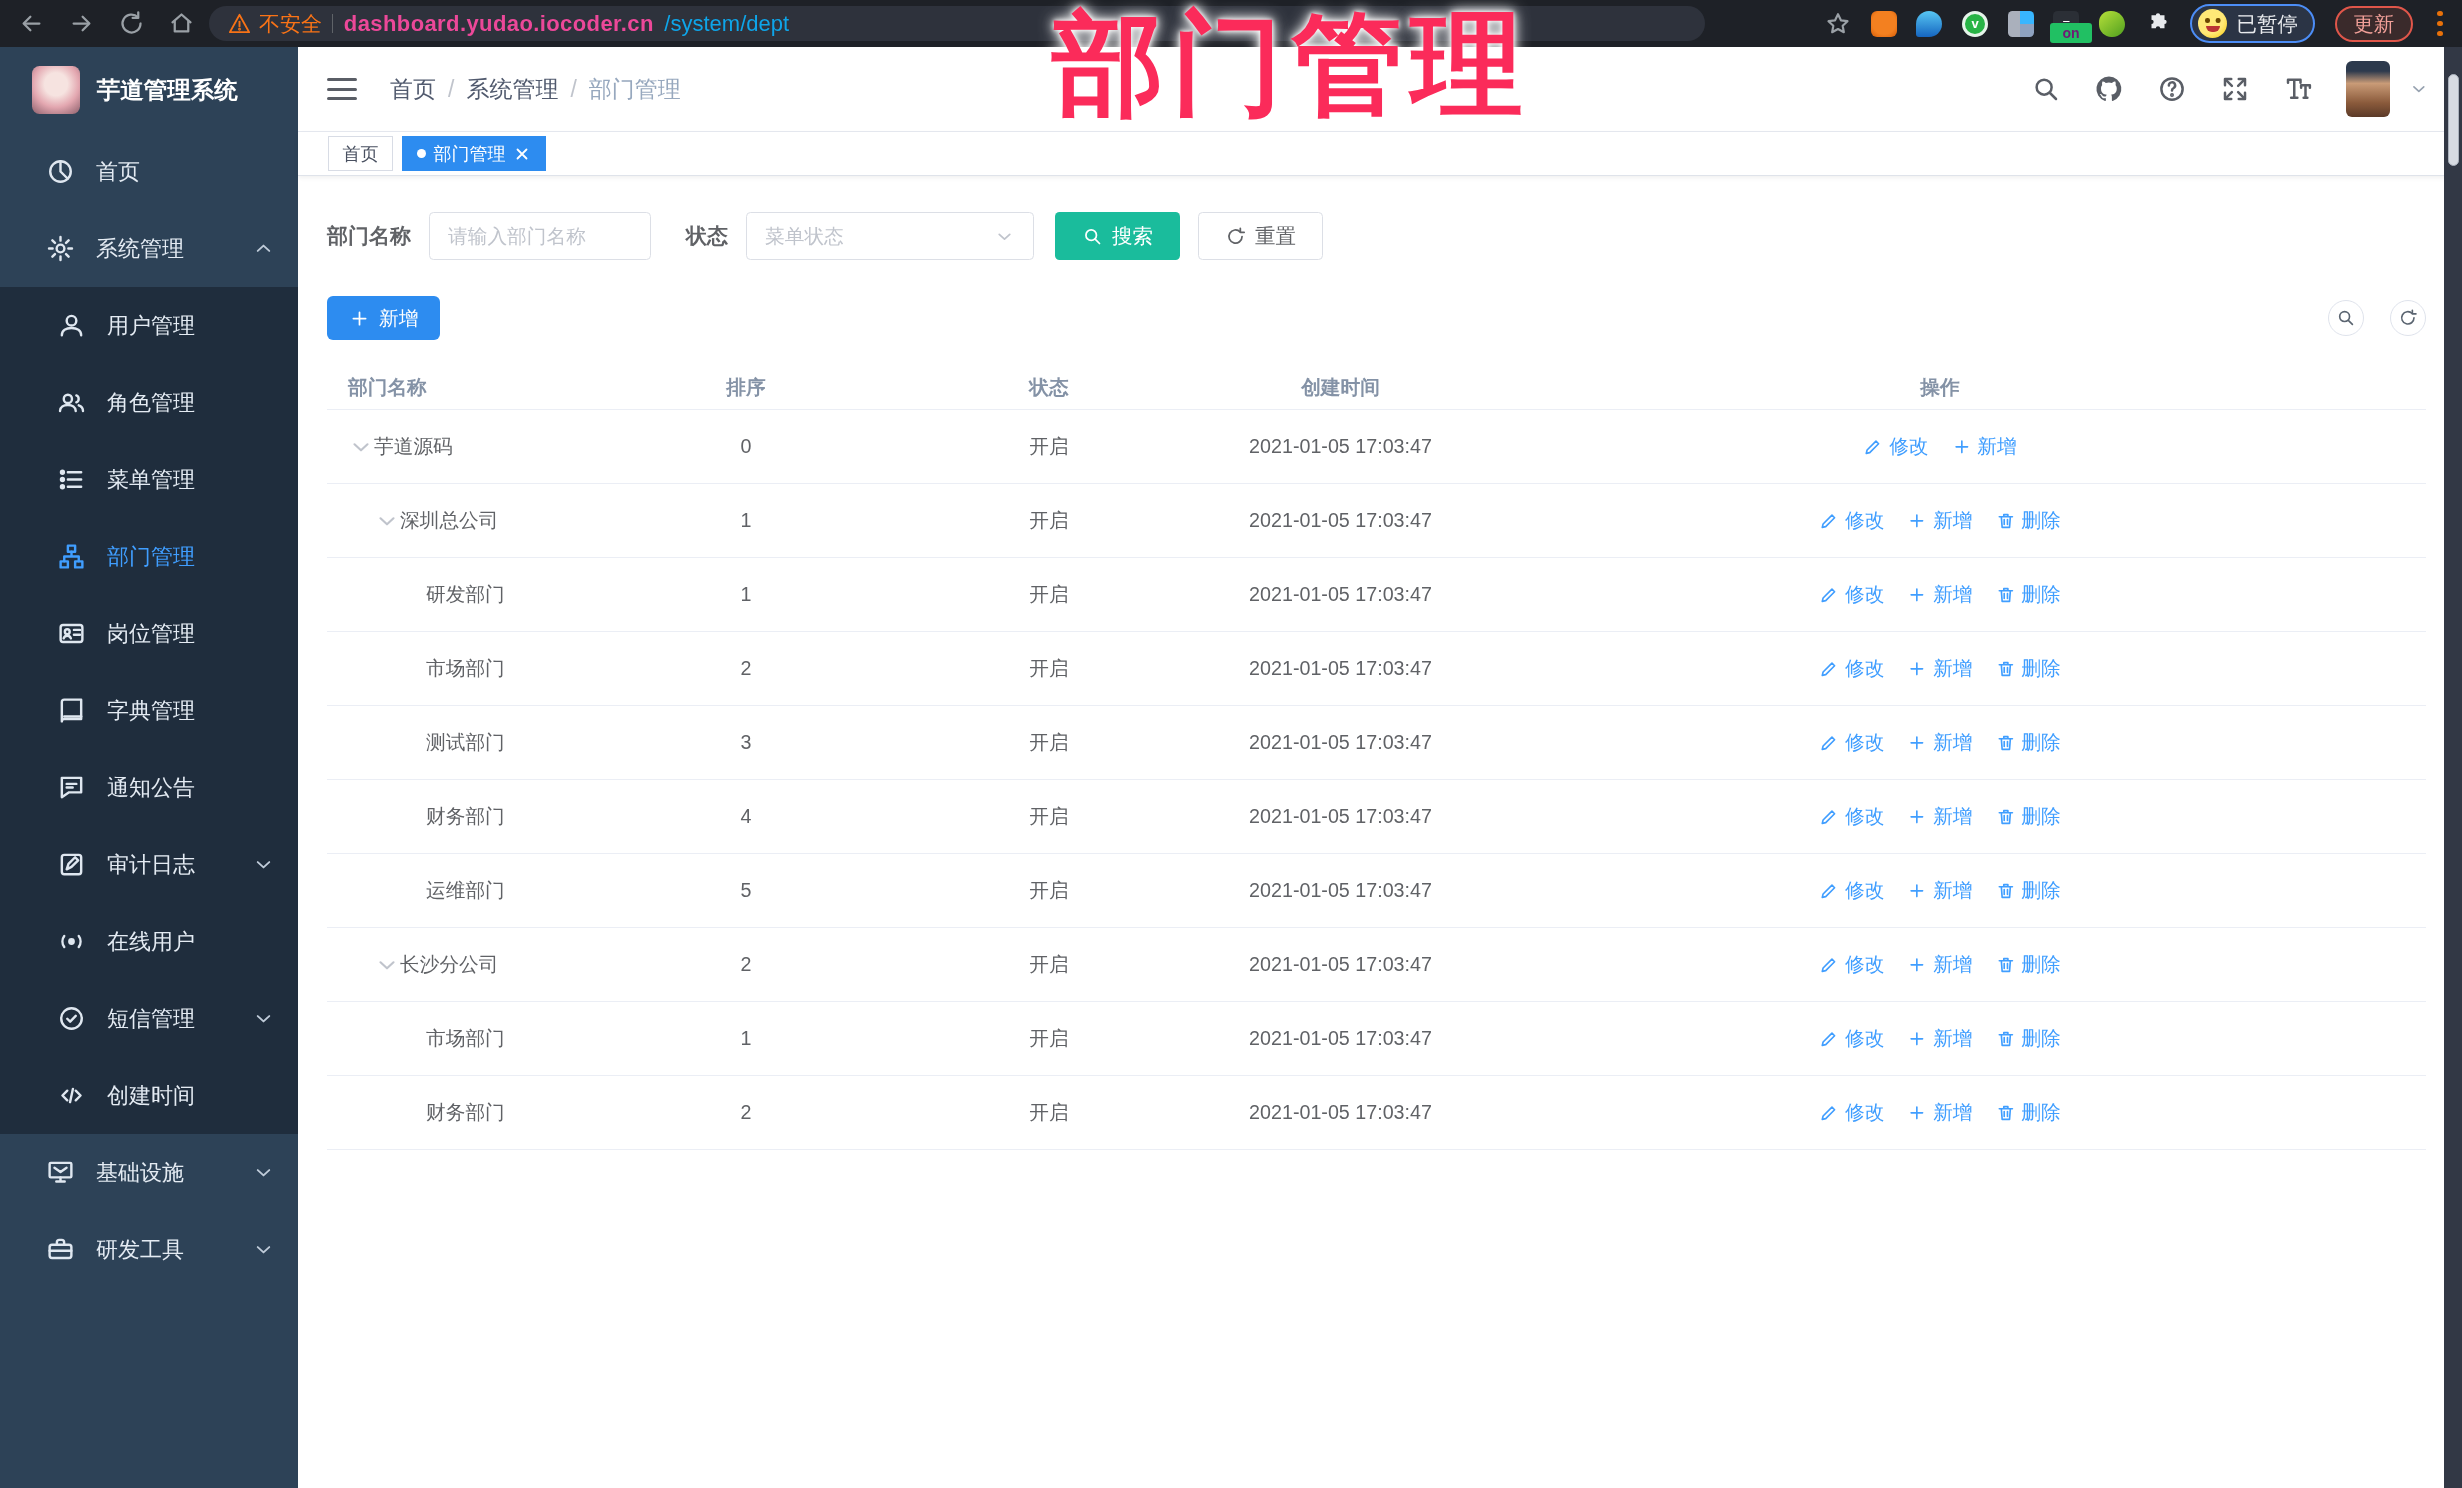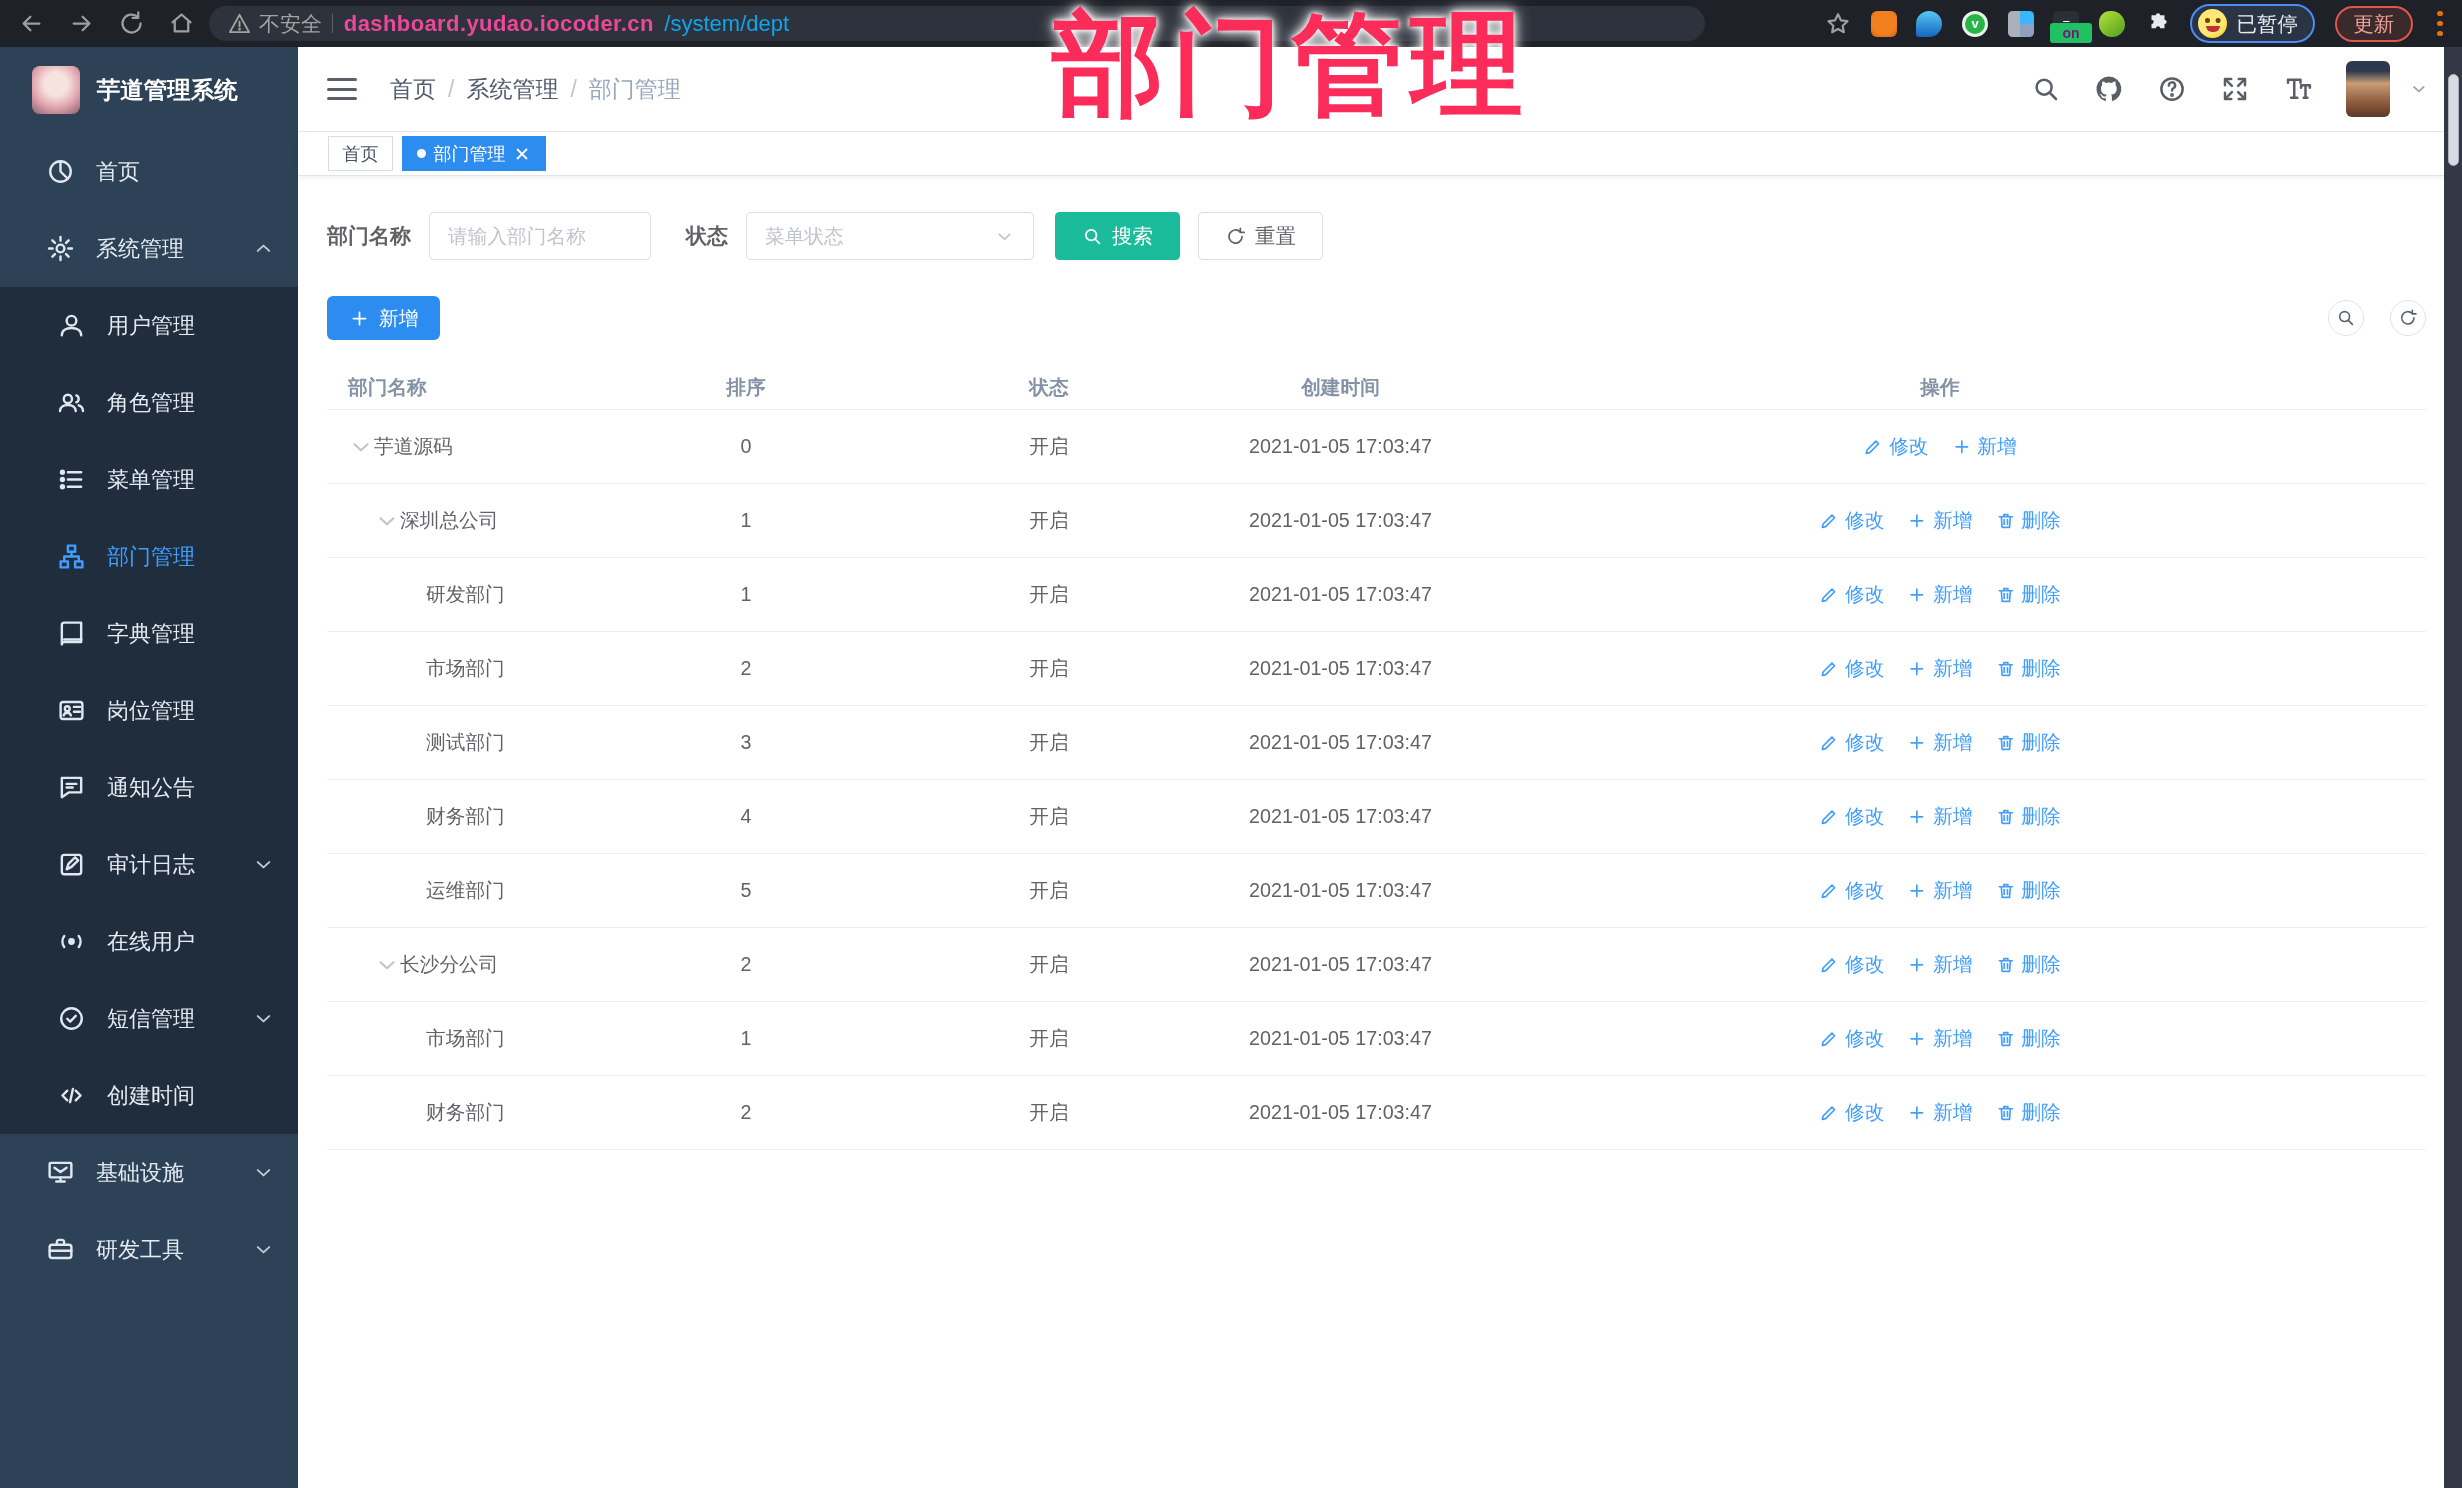--- a/index.html
+++ b/index.html
@@ -6,21 +6,21 @@
   html,body { width:2462px; height:1488px; overflow:hidden;
     font-family:"Liberation Sans", sans-serif; background:#fff; }
 
   
   .chrome { position:absolute; left:0; top:0; width:2462px; height:47px;
     background:#1e2127; display:flex; align-items:center; color:#9aa0a6; }
   .chrome .navbtns { display:flex; align-items:center; gap:23px; padding:0 13.6px 0 18px; }
   .chrome .navbtns .cicon { width:27px; height:27px; display:inline-flex; }
   .omnibox { width:1496px; height:35px; background:#2e323c; border-radius:17.4px;
     display:flex; align-items:center; padding:0 19.7px; gap:10.6px; font-size:22px; }
-  .omnibox .sec { color:#a3a3a3; display:flex; align-items:center; gap:7.6px; font-size:21px; }
+  .omnibox .sec { color:#f97316; display:flex; align-items:center; gap:7.6px; font-size:21px; }
   .omnibox .divider { width:0.8px; height:19.7px; background:#5f6368; }
   .omnibox .domain { color:#ec4899; font-weight:bold; letter-spacing:0.4px; }
   .omnibox .path { color:#0ea5e9; }
   .chrome .right { margin-left:auto; display:flex; align-items:center; gap:19.7px; padding-right:15px; }
   .chrome .star { width:26px; height:26px; }
   .ext { width:26px; height:26px; border-radius:50%; position:relative;
     display:flex; align-items:center; justify-content:center;
     font-size:13px; font-weight:bold; color:#fff; }
   .ext-orange { background:radial-gradient(circle at 50% 45%, #f38020 60%, #d45b07); border-radius:6px;}
   .ext-bluepin { background:linear-gradient(180deg,#58c7f3,#1565c0); border-radius:50% 50% 50% 3px; }
@@ -287,35 +287,35 @@
               <rect x="3" y="16" width="6" height="5"></rect>
               <rect x="15" y="16" width="6" height="5"></rect>
               <path d="M12 8v4M6 16v-4h12v4"></path>
             </svg>
           </span>
           <span class="mi-label">部门管理</span>
         </div>
         <div class="menu-item sub">
           <span class="mi-icon">
             <svg viewBox="0 0 24 24" fill="none" stroke="currentColor" stroke-width="2" stroke-linecap="round" stroke-linejoin="round">
-              <path d="M4 5a2 2 0 0 1 2-2h14v16H6a2 2 0 0 0-2 2z"></path>
-              <path d="M6 17h14"></path>
-            </svg>
-          </span>
-          <span class="mi-label">字典管理</span>
-        </div>
-        <div class="menu-item sub">
-          <span class="mi-icon">
-            <svg viewBox="0 0 24 24" fill="none" stroke="currentColor" stroke-width="2" stroke-linecap="round" stroke-linejoin="round">
               <rect x="3" y="5" width="18" height="14" rx="2"></rect>
               <circle cx="8.5" cy="10.5" r="2"></circle>
               <path d="M5.5 16c.5-1.5 1.7-2.2 3-2.2s2.5.7 3 2.2M14 9h5M14 13h5"></path>
             </svg>
           </span>
           <span class="mi-label">岗位管理</span>
+        </div>
+        <div class="menu-item sub">
+          <span class="mi-icon">
+            <svg viewBox="0 0 24 24" fill="none" stroke="currentColor" stroke-width="2" stroke-linecap="round" stroke-linejoin="round">
+              <path d="M4 5a2 2 0 0 1 2-2h14v16H6a2 2 0 0 0-2 2z"></path>
+              <path d="M6 17h14"></path>
+            </svg>
+          </span>
+          <span class="mi-label">字典管理</span>
         </div>
         <div class="menu-item sub">
           <span class="mi-icon">
             <svg viewBox="0 0 24 24" fill="none" stroke="currentColor" stroke-width="2" stroke-linecap="round" stroke-linejoin="round">
               <path d="M4 4h16v12H10l-6 4z"></path>
               <path d="M8 9h8M8 12h5"></path>
             </svg>
           </span>
           <span class="mi-label">通知公告</span>
         </div>

